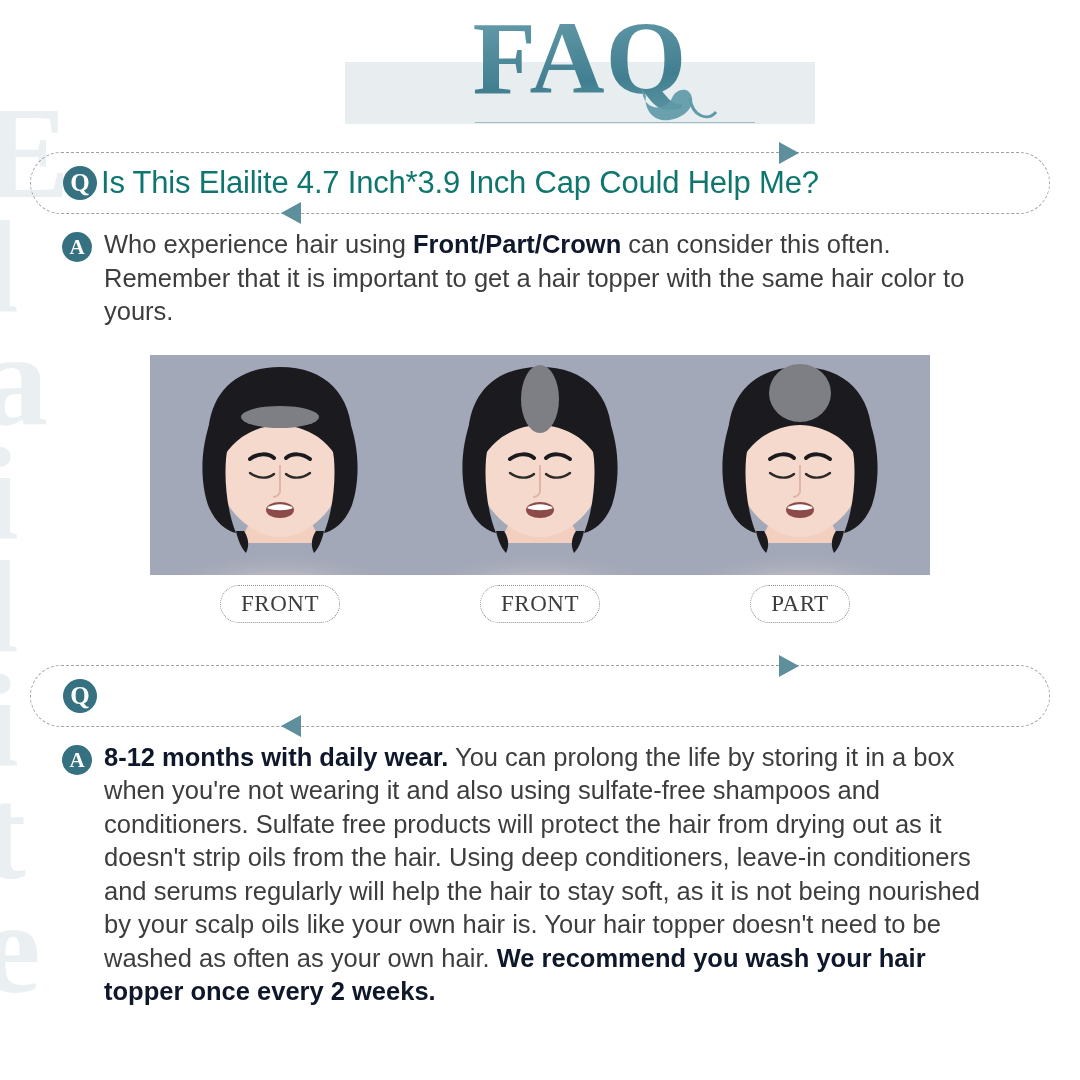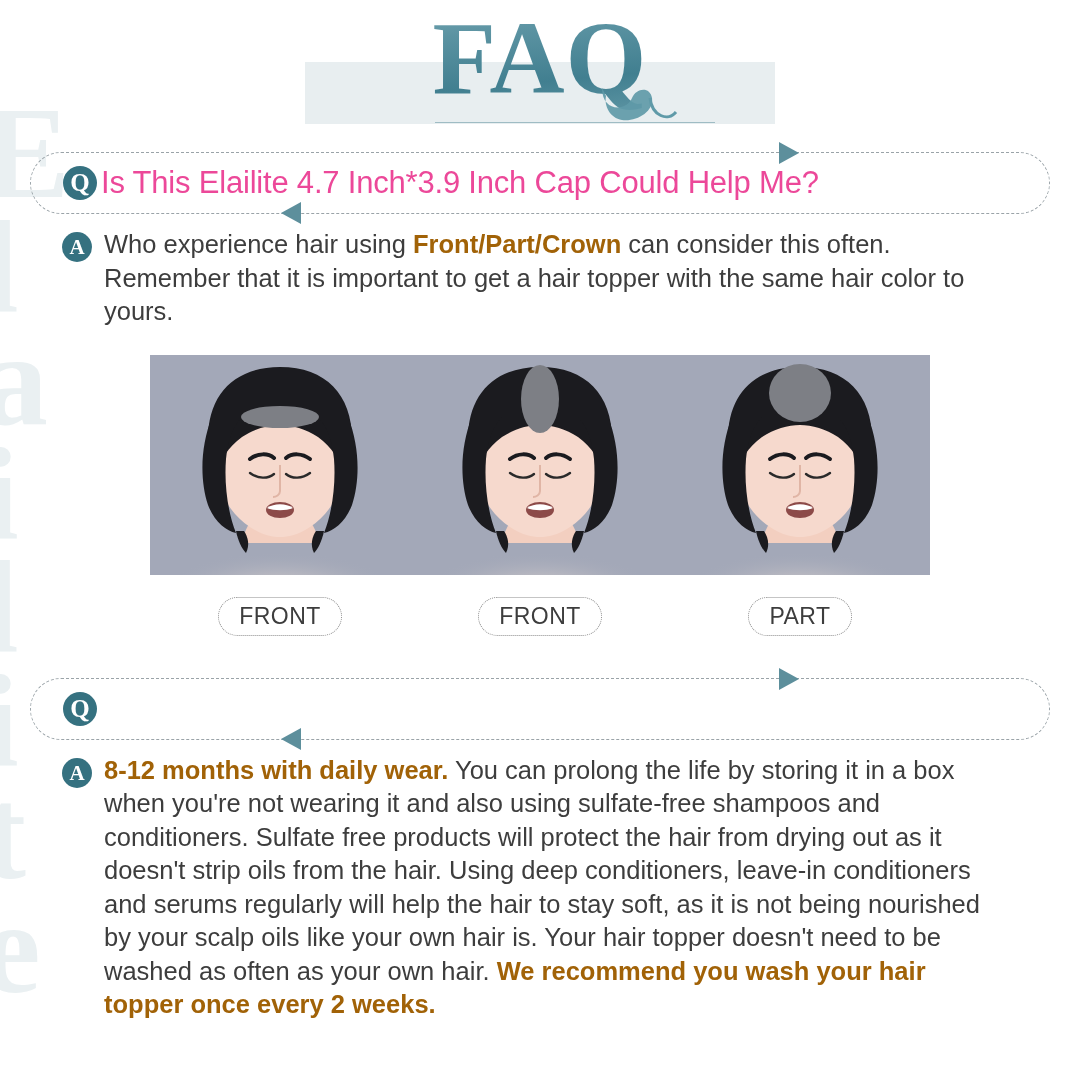--- a/index.html
+++ b/index.html
@@ -31,20 +31,21 @@
     user-select: none;
     z-index: 0;
     white-space: pre;
   }
 
   
   .header {
     position: relative;
     height: 152px;
     z-index: 2;
+    margin-left: 40px;
   }
   .header-band {
     position: absolute;
     left: 305px;
     top: 62px;
     width: 470px;
     height: 62px;
     background: #e8eef0;
   }
   .faq-title {
@@ -109,21 +110,21 @@
   }
   .badge.a {
     width: 30px;
     height: 30px;
     font-size: 21px;
     line-height: 30px;
     margin-top: 4px;
   }
   .q-text {
     font-size: 31px;
-    color: #ec4899;
+    color: #0f766e;
     margin-left: 4px;
     white-space: nowrap;
     letter-spacing: -0.2px;
   }
   .arrow {
     position: absolute;
     width: 0;
     height: 0;
   }
   .arrow-right {
@@ -147,45 +148,46 @@
     padding-left: 32px;
     box-sizing: border-box;
   }
   .a-text {
     margin-left: 12px;
     font-size: 25.5px;
     line-height: 33.5px;
     color: #3d3d3d;
     max-width: 905px;
   }
-  .a-text b { font-weight: 700; color: #a16207; }
+  .a-text b { font-weight: 700; color: #0f172a; }
 
   
   .panel {
     margin: 26px 0 0 150px;
     width: 780px;
     height: 220px;
     background: #a3a8b8;
     display: flex;
     position: relative;
     z-index: 2;
   }
   .panel-cell {
     width: 260px;
     height: 220px;
     position: relative;
     overflow: hidden;
   }
 
   .labels {
     display: flex;
-    margin: 22px 0 0 150px;
+    margin: 10px 0 0 150px;
     width: 780px;
     position: relative;
     z-index: 2;
+    font-family: Liberation Serif, serif;
   }
   .label-cell {
     width: 260px;
     display: flex;
     justify-content: center;
   }
   .pill {
     border: 1px dotted #8b8b8b;
     border-radius: 20px;
     padding: 5px 20px;

